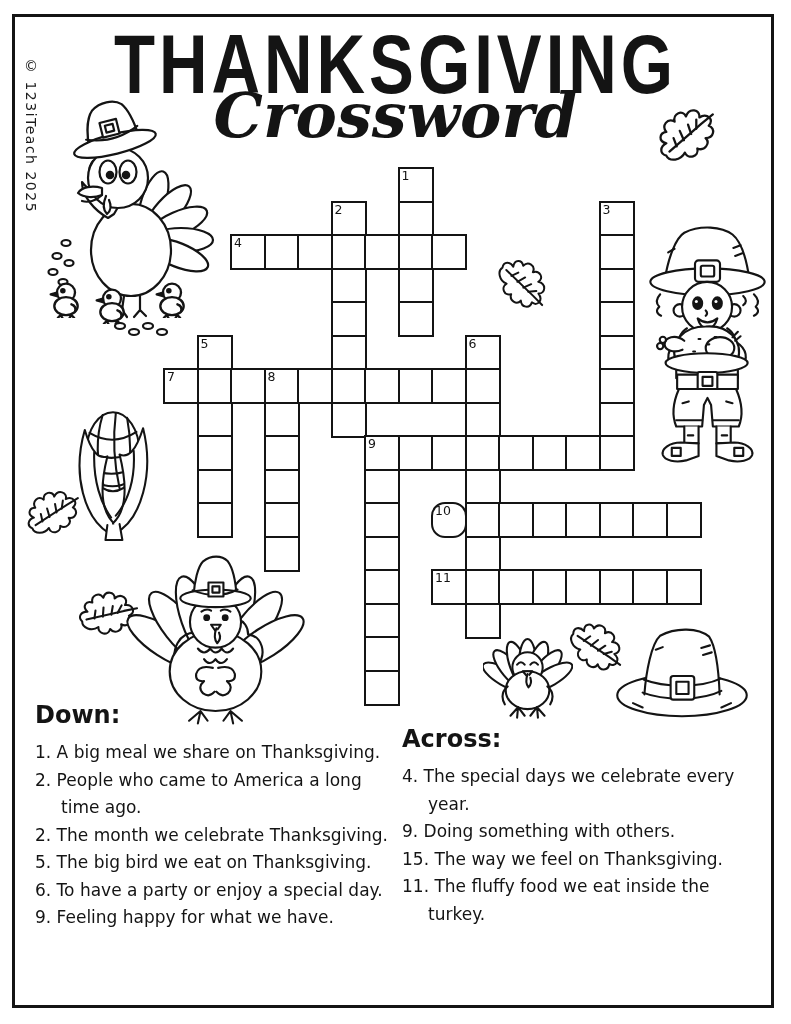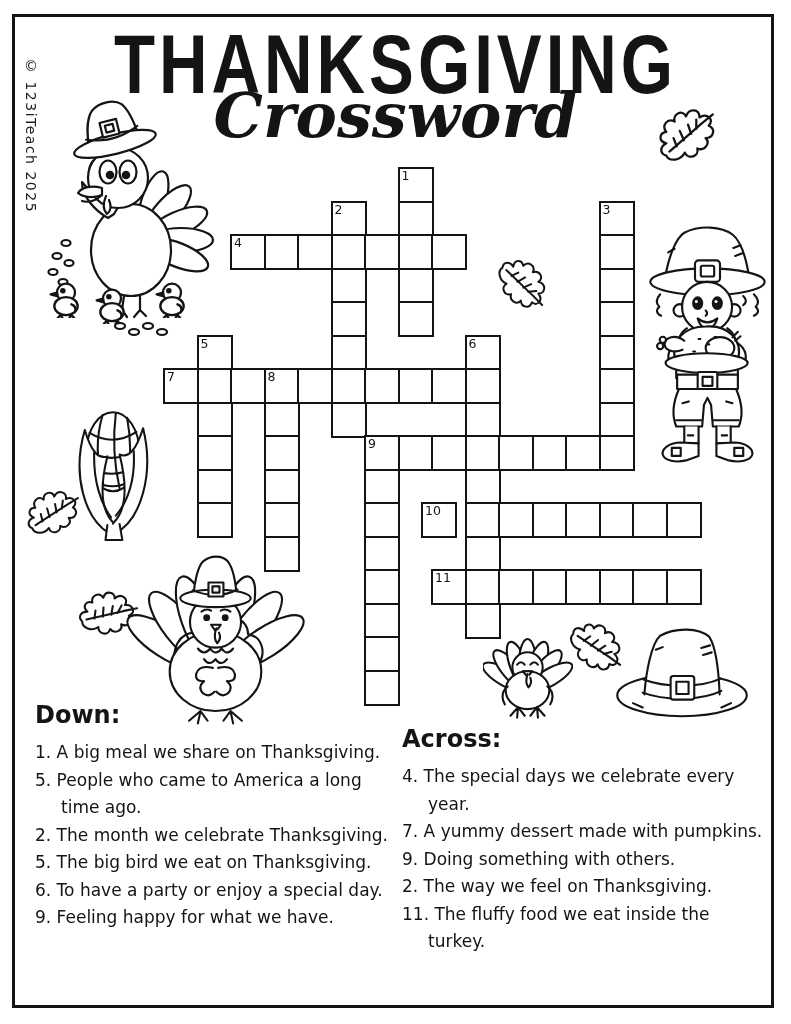--- a/index.html
+++ b/index.html
@@ -359,21 +359,21 @@
     <div class="cell" style="left: 498px; top: 435px;"></div>
     <div class="cell" style="left: 531.5px; top: 435px;"></div>
     <div class="cell" style="left: 565px; top: 435px;"></div>
     <div class="cell" style="left: 364px; top: 468.5px;"></div>
     <div class="cell" style="left: 364px; top: 502px;"></div>
     <div class="cell" style="left: 364px; top: 535.5px;"></div>
     <div class="cell" style="left: 364px; top: 569px;"></div>
     <div class="cell" style="left: 364px; top: 602.5px;"></div>
     <div class="cell" style="left: 364px; top: 636px;"></div>
     <div class="cell" style="left: 364px; top: 669.5px;"></div>
-    <div class="cell" style="left: 421px; top: 502px;">
+    <div class="cell" style="left: 431px; top: 502px; border-radius: 14px;">
       <span class="cell-num">10</span>
     </div>
     <div class="cell" style="left: 498px; top: 502px;"></div>
     <div class="cell" style="left: 531.5px; top: 502px;"></div>
     <div class="cell" style="left: 565px; top: 502px;"></div>
     <div class="cell" style="left: 598.5px; top: 502px;"></div>
     <div class="cell" style="left: 632px; top: 502px;"></div>
     <div class="cell" style="left: 665.5px; top: 502px;"></div>
     <div class="cell" style="left: 431px; top: 569px;">
       <span class="cell-num">11</span>
@@ -383,32 +383,31 @@
     <div class="cell" style="left: 565px; top: 569px;"></div>
     <div class="cell" style="left: 598.5px; top: 569px;"></div>
     <div class="cell" style="left: 632px; top: 569px;"></div>
     <div class="cell" style="left: 665.5px; top: 569px;"></div>
   </div>
 
 <div class="clues clues-down">
   <h2 class="clue-heading">Down:</h2>
   <div>
       <div class="clue">1. A big meal we share on Thanksgiving.</div>
-      <div class="clue">5. People who came to America a long
+      <div class="clue">2. People who came to America a long
 time ago.</div>
       <div class="clue">2. The month we celebrate Thanksgiving.</div>
       <div class="clue">5. The big bird we eat on Thanksgiving.</div>
       <div class="clue">6. To have a party or enjoy a special day.</div>
       <div class="clue">9. Feeling happy for what we have.</div>
     </div>
 </div>
 <div class="clues clues-across">
   <h2 class="clue-heading">Across:</h2>
   <div>
       <div class="clue">4. The special days we celebrate every
 year.</div>
-      <div class="clue">7. A yummy dessert made with pumpkins.</div>
       <div class="clue">9. Doing something with others.</div>
-      <div class="clue">2. The way we feel on Thanksgiving.</div>
+      <div class="clue">15. The way we feel on Thanksgiving.</div>
       <div class="clue">11. The fluffy food we eat inside the
 turkey.</div>
     </div>
 </div>
 
 </body></html>

